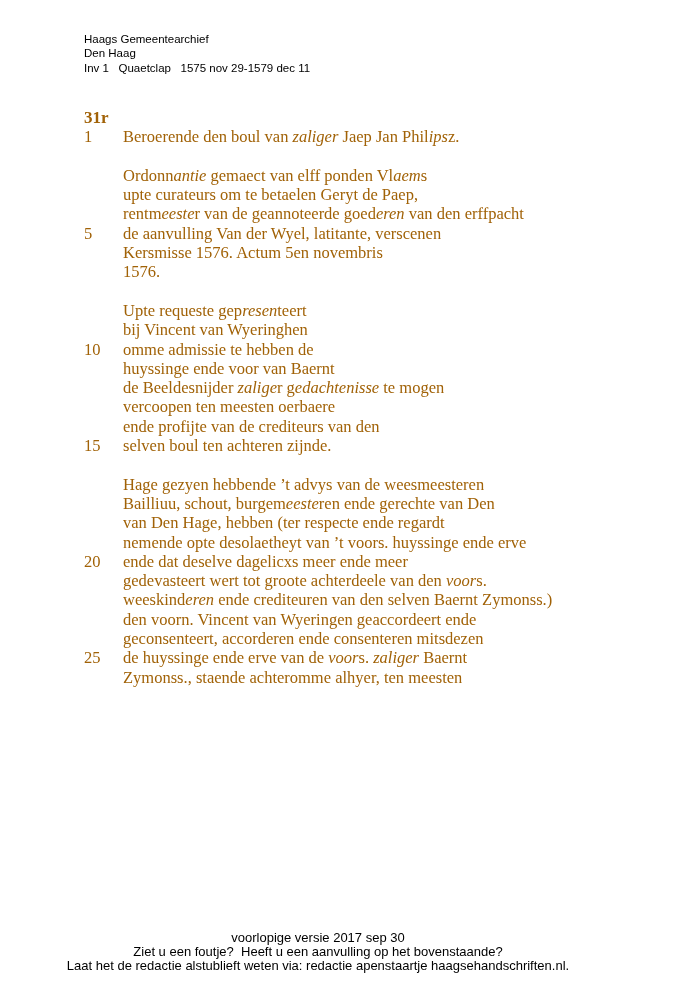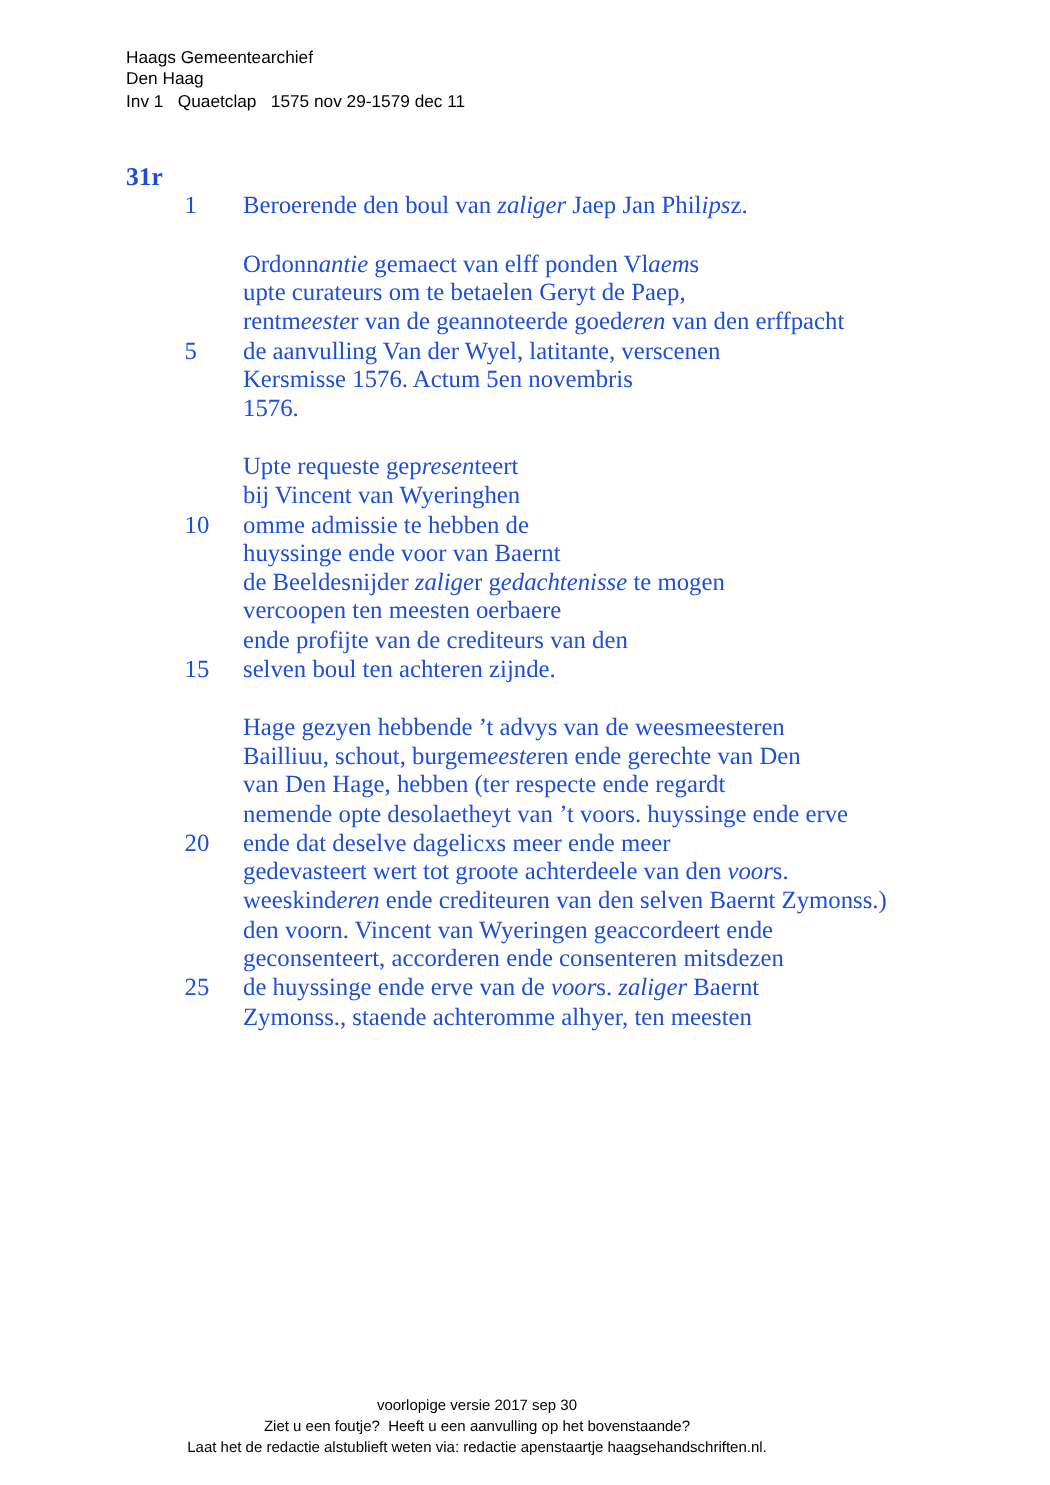--- a/index.html
+++ b/index.html
@@ -26,45 +26,45 @@
 
   
   .transcription {
     position: absolute;
     left: 84px;
     top: 108px;
     width: 600px;
     font-family: "Liberation Serif", "DejaVu Serif", serif;
     font-size: 16.5px;
     line-height: 19.3px;
-    color: #1d4ed8;
+    color: #a16207;
   }
   .folio {
     font-weight: bold;
     font-size: 17px;
   }
   .para { margin-top: 19.3px; }
   .para:first-of-type { margin-top: 0; }
-  .tl { white-space: pre; margin-left: 39px; }
+  .tl { white-space: pre; }
   .ln {
     display: inline-block;
     width: 39px;
     white-space: pre;
   }
   .tx em { font-style: italic; }
 
   
   .page-footer {
     position: absolute;
     left: 0;
     top: 931px;
     width: 636px;
     text-align: center;
     font-family: "Liberation Sans", sans-serif;
-    font-size: 10px;
+    font-size: 13px;
     line-height: 13.9px;
     white-space: pre;
     color: #000;
   }
 </style>
 </head>
 <body>
 
 <div class="page">
 

